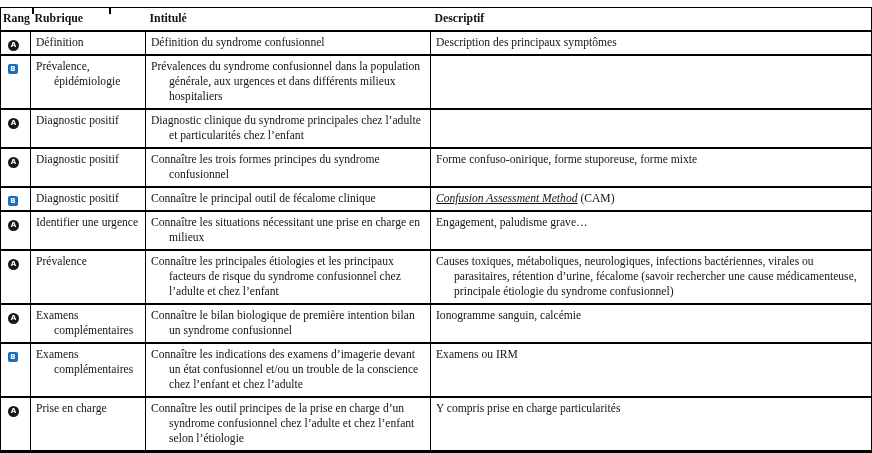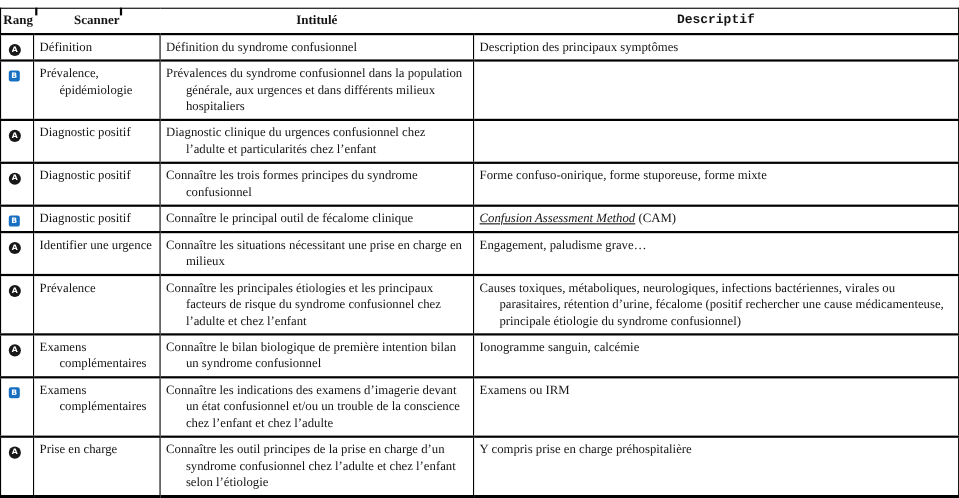--- a/index.html
+++ b/index.html
@@ -24,31 +24,31 @@
     margin-top: 7px;
     font-size: 11.6px;
     line-height: 15px;
   }
   col.c-rang { width: 30px; }
   col.c-rubrique { width: 115px; }
   col.c-intitule { width: 285px; }
   col.c-descriptif { width: 441px; }
 
   thead th {
-    text-align: center;
+    text-align: left;
     font-weight: bold;
     font-size: 11.8px;
     padding: 3px 4px 4px 4px;
     border-top: 1.4px solid #000;
     border-bottom: 2.4px solid #000;
     white-space: nowrap;
     overflow: visible;
   }
   thead th:first-child { border-left: 1.8px solid #000; padding-left: 2px; }
-  thead th:last-child  { border-right: 1.8px solid #000; font-family: Liberation Mono, monospace; }
+  thead th:last-child  { border-right: 1.8px solid #000; }
 
   tbody td {
     vertical-align: top;
     border-left: 1.8px solid #000;
     border-right: 1.8px solid #000;
     border-top: 2.2px solid #000;
     border-bottom: 2.2px solid #000;
     padding: 3px 5px 4px 16px;
   }
   tbody tr:last-child td { border-bottom: 3px solid #000; }
@@ -81,21 +81,21 @@
   <table class="objectives">
     <colgroup>
       <col class="c-rang">
         <col class="c-rubrique">
         <col class="c-intitule">
         <col class="c-descriptif">
     </colgroup>
     <thead>
       <tr>
         <th>Rang</th>
-        <th>Scanner</th>
+        <th>Rubrique</th>
         <th>Intitulé</th>
         <th>Descriptif</th>
       </tr>
     </thead>
     <tbody>
   <tr>
     <td class="rang-cell">
       <span class="rank rank-a" style="background: rgb(24, 24, 24);">A</span>
     </td>
     <td class="hang">
@@ -125,21 +125,21 @@
   </tr>
 
   <tr>
     <td class="rang-cell">
       <span class="rank rank-a" style="background: rgb(24, 24, 24);">A</span>
     </td>
     <td class="hang">
       <span>Diagnostic positif</span>
     </td>
     <td class="hang">
-      <span>Diagnostic clinique du urgences confusionnel chez l’adulte et particularités chez l’enfant</span>
+      <span>Diagnostic clinique du syndrome principales chez l’adulte et particularités chez l’enfant</span>
     </td>
     <td class="hang">
       <span></span>
     </td>
   </tr>
 
   <tr>
     <td class="rang-cell">
       <span class="rank rank-a" style="background: rgb(24, 24, 24);">A</span>
     </td>
@@ -188,21 +188,21 @@
     <td class="rang-cell">
       <span class="rank rank-a" style="background: rgb(24, 24, 24);">A</span>
     </td>
     <td class="hang">
       <span>Prévalence</span>
     </td>
     <td class="hang">
       <span>Connaître les principales étiologies et les principaux facteurs de risque du syndrome confusionnel chez l’adulte et chez l’enfant</span>
     </td>
     <td class="hang">
-      <span><span>Causes toxiques, métaboliques, neurologiques, infections bactériennes, virales ou parasitaires, rétention d’urine, fécalome (positif rechercher une cause médicamenteuse, principale étiologie du syndrome confusionnel)</span></span>
+      <span><span>Causes toxiques, métaboliques, neurologiques, infections bactériennes, virales ou parasitaires, rétention d’urine, fécalome (savoir rechercher une cause médicamenteuse, principale étiologie du syndrome confusionnel)</span></span>
     </td>
   </tr>
 
   <tr>
     <td class="rang-cell">
       <span class="rank rank-a" style="background: rgb(24, 24, 24);">A</span>
     </td>
     <td class="hang">
       <span>Examens complémentaires</span>
     </td>
@@ -233,18 +233,18 @@
     <td class="rang-cell">
       <span class="rank rank-a" style="background: rgb(24, 24, 24);">A</span>
     </td>
     <td class="hang">
       <span>Prise en charge</span>
     </td>
     <td class="hang">
       <span>Connaître les outil principes de la prise en charge d’un syndrome confusionnel chez l’adulte et chez l’enfant selon l’étiologie</span>
     </td>
     <td class="hang">
-      <span><span>Y compris prise en charge préhospitalière</span></span>
+      <span><span>Y compris prise en charge particularités</span></span>
     </td>
   </tr>
 </tbody>
   </table>
 </div>
 
 </body></html>

